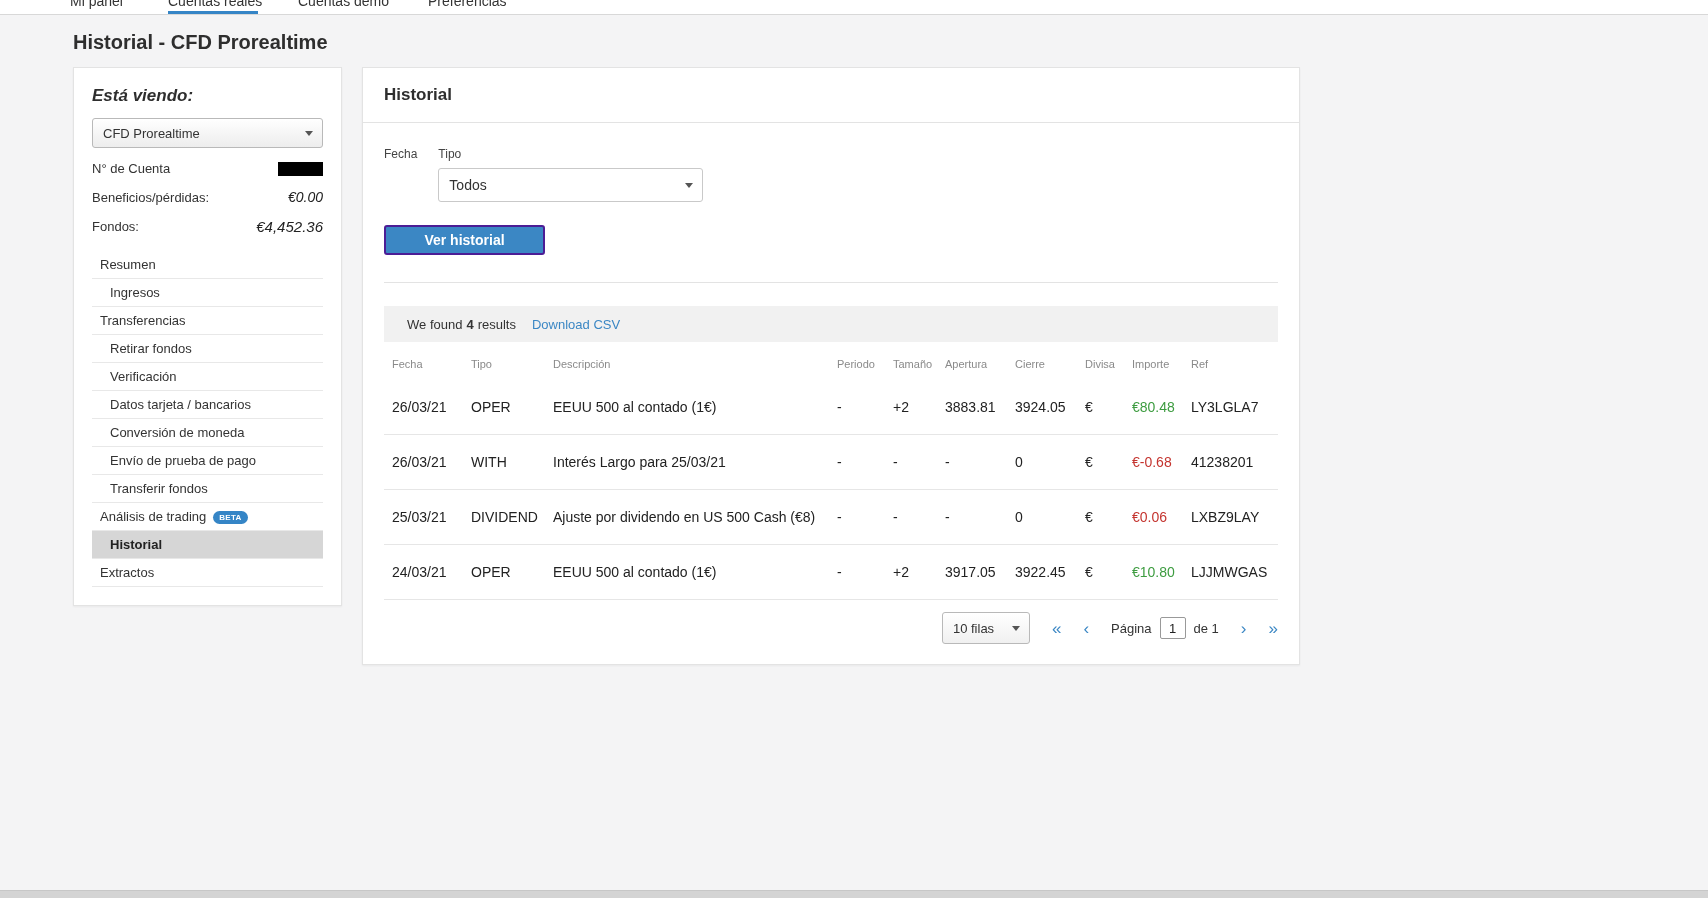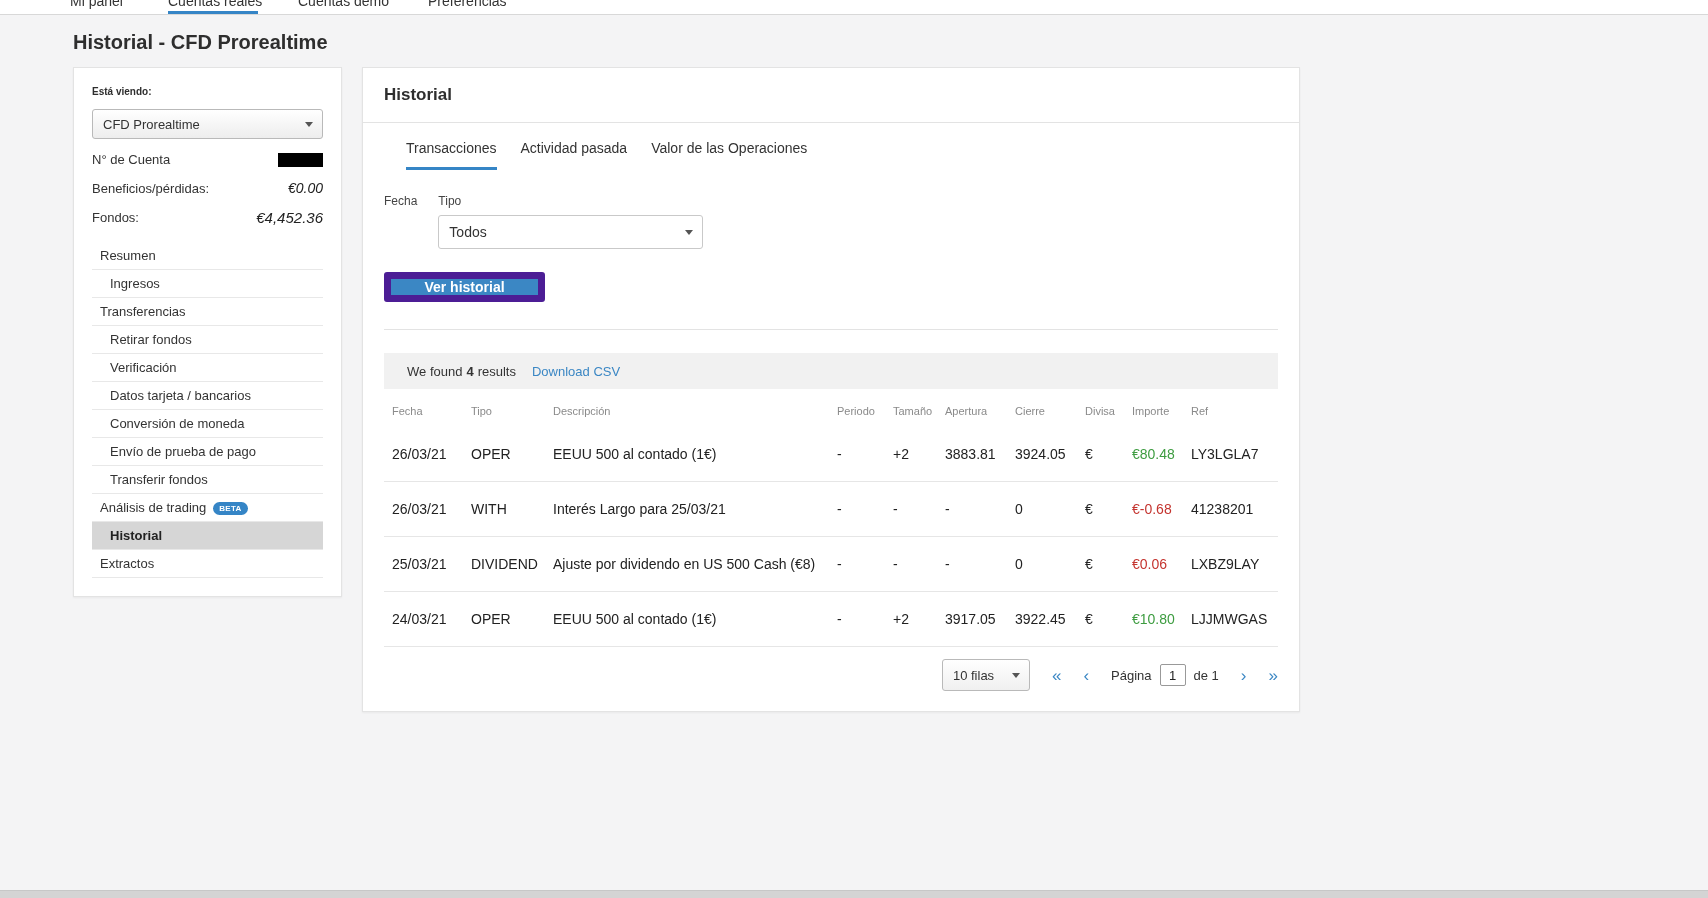--- a/index.html
+++ b/index.html
@@ -13,21 +13,21 @@
   .nav-item { position:absolute; top:-7px; font-size:14px; color:#333; cursor:pointer; white-space:nowrap; }
   .nav-underline { position:absolute; bottom:0; left:168px; width:90px; height:3px; background:#3585c6; }
 
   
   .page-title { margin:16px 0 13px 73px; font-size:20px; font-weight:bold; color:#2e2e2e; }
   .content { display:flex; align-items:flex-start; margin-left:73px; gap:20px; }
   .card { background:#fff; border:1px solid #e3e3e3; box-shadow:0 1px 2px rgba(0,0,0,.05); }
 
   
   .sidebar { width:269px; padding:18px; }
-  .sidebar h2 { font-size:10px; font-weight:bold; color:#2e2e2e; }
+  .sidebar h2 { font-size:17px; font-weight:bold; color:#2e2e2e;font-style:italic; }
   .select-box {
     position:relative; margin-top:12px; height:30px; border:1px solid #b9b9b9; border-radius:3px;
     background:linear-gradient(#ffffff,#ededed); display:flex; align-items:center;
     padding:0 24px 0 10px; font-size:13px; color:#333; cursor:pointer;text-align:right;
   }
   .caret { position:absolute; right:9px; top:50%; margin-top:-2px; width:0; height:0;
     border-left:4px solid transparent; border-right:4px solid transparent; border-top:5px solid #555; }
   .kv { display:flex; justify-content:space-between; align-items:center; margin-top:13px; font-size:13px; color:#333; }
   .kv .val { font-size:14px; color:#222;font-style:italic; }
   .kv .val.big { font-size:15px; }
@@ -43,21 +43,21 @@
   .main { width:938px; padding-bottom:18px; }
   .main-header { padding:17px 21px; border-bottom:1px solid #e3e3e3; }
   .main-header h1 { font-size:17px; font-weight:bold; color:#2e2e2e; }
   .tabs { display:flex; gap:24px; padding:17px 21px 0 43px; }
   .tab { font-size:14px; color:#333; padding-bottom:11px; cursor:pointer; border-bottom:3px solid transparent; }
   .tab.active { border-bottom-color:#3585c6; }
   .filters { display:flex; gap:21px; padding:24px 21px 0; }
   .filter-label { font-size:12px; color:#444; margin-bottom:7px; }
   .filter .select-box { width:265px; height:34px; margin-top:0; background:#fff; border-color:#c9c9c9; font-size:14px; }
   .btn-primary {
-    margin:23px 0 0 21px; width:161px; height:30px; background:#3b87c4; border:7px solid #4c1d95;
+    margin:23px 0 0 21px; width:161px; height:30px; background:#3b87c4; border:2px solid #4c1d95;
     border-radius:3px; color:#fff; font-size:14px; font-weight:bold; font-family:inherit; cursor:pointer;
   }
   .section-divider { margin:27px 21px 0; border-top:1px solid #e3e3e3; }
   .results-bar { margin:23px 21px 0; background:#f1f1f1; height:36px; display:flex; align-items:center;
     padding-left:23px; font-size:13px; color:#333; }
   .results-bar b { margin:0 4px; }
   .results-bar .sfx { margin-right:16px; }
   .link { color:#3b87c4; cursor:pointer; font-size:13px; }
 
   table { margin:0 21px; width:894px; border-collapse:collapse; table-layout:fixed; }
@@ -129,25 +129,20 @@
       <div class="menu-item indent1 active"><span>Historial</span></div>
       <div class="menu-item indent0"><span>Extractos</span></div>
     </div>
   </div>
 
   <div class="card main">
     <div class="main-header">
       <h1>Historial</h1>
     </div>
 
-    <div class="tabs">
-      <div class="tab active">Transacciones</div>
-      <div class="tab">Actividad pasada</div>
-      <div class="tab">Valor de las Operaciones</div>
-    </div>
 
     <div class="filters">
       <div class="filter">
         <div class="filter-label">Fecha</div>
       </div>
       <div class="filter">
         <div class="filter-label">Tipo</div>
         <div class="select-box">
           <span>Todos</span>
           <span class="caret"></span>

